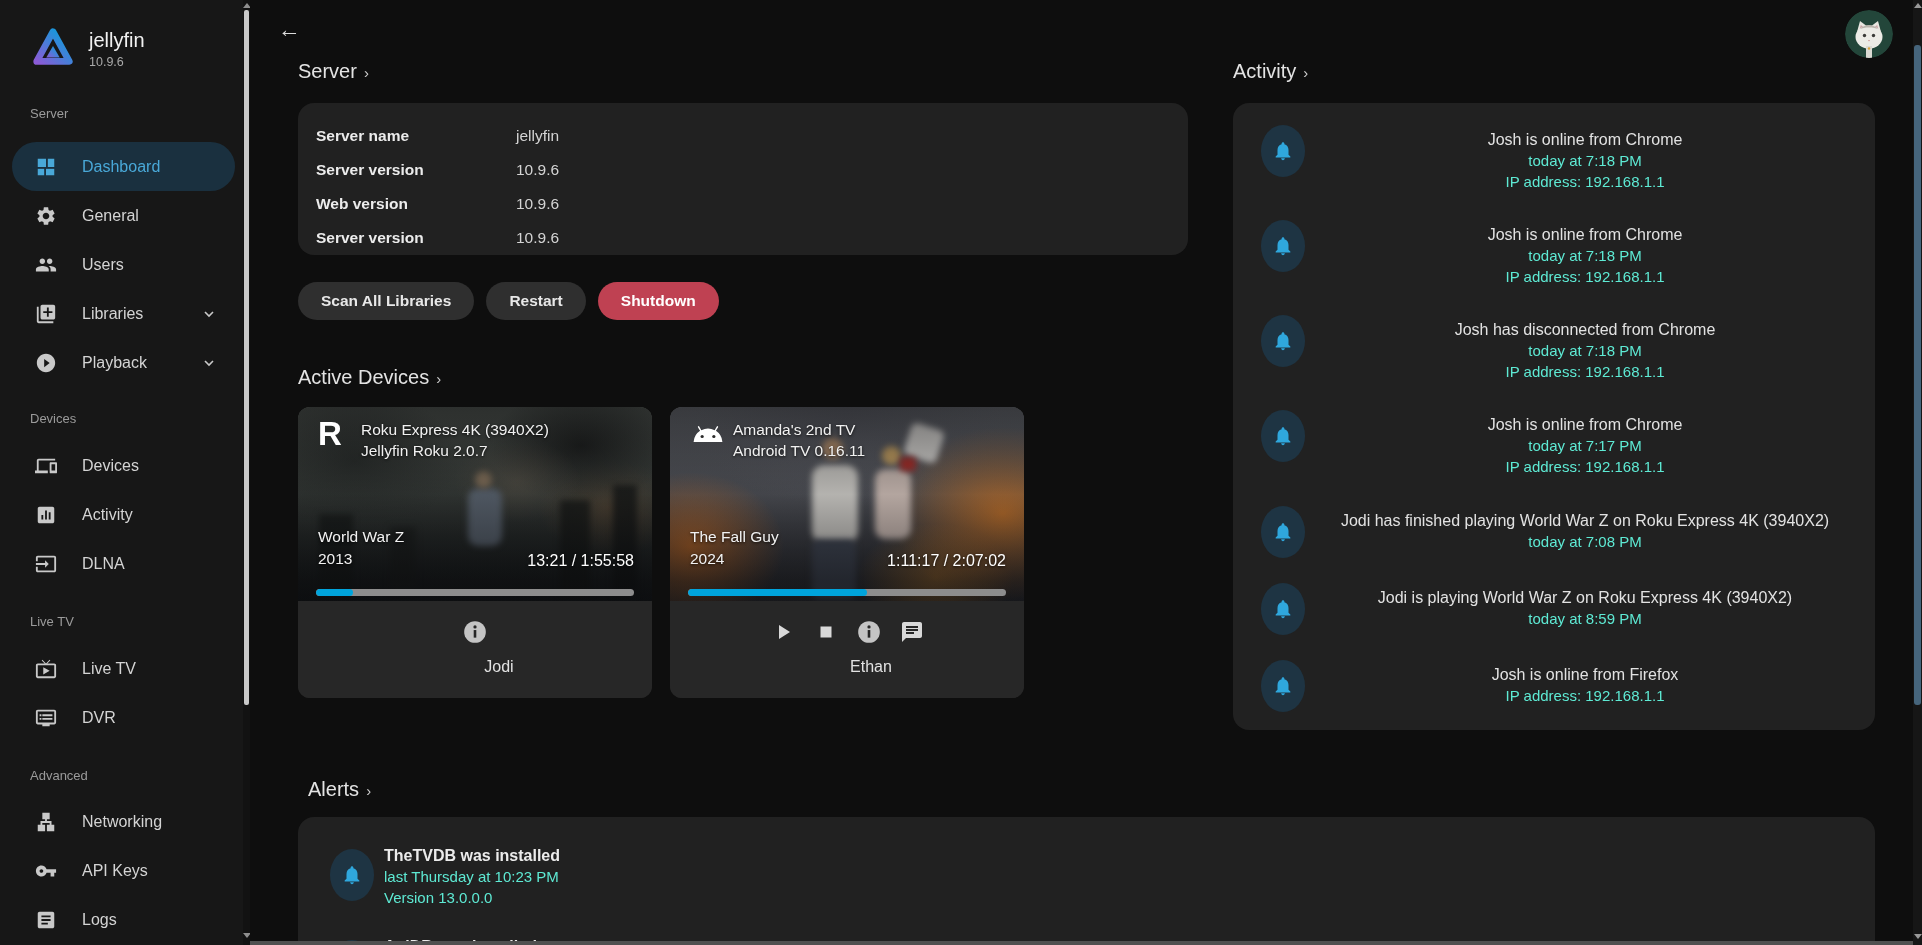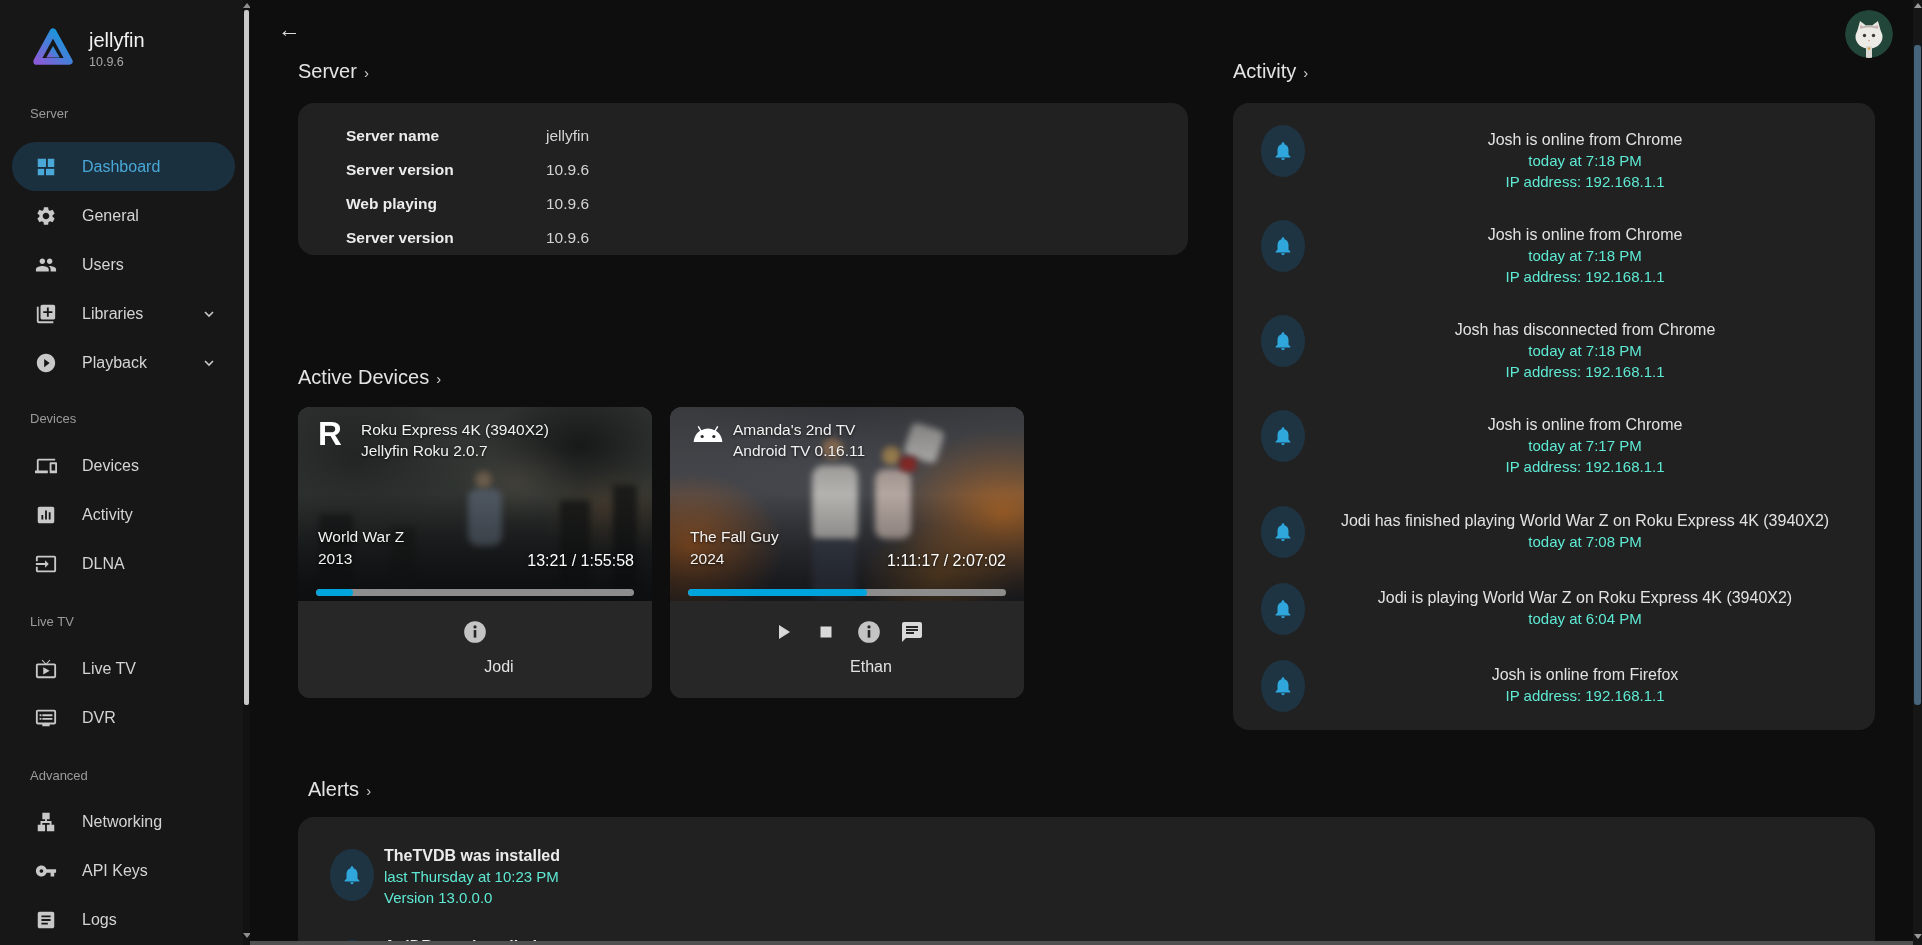--- a/index.html
+++ b/index.html
@@ -39,21 +39,21 @@
   .heading { position:absolute; font-size:20px; color:#e3e3e3; display:flex; align-items:center; gap:7px; cursor:pointer; }
   .heading .chev { font-size:15px; color:#cfcfcf; margin-top:2px; }
   .h-server   { left:48px;  top:60px; }
   .h-activity { left:983px; top:60px; }
   .h-devices  { left:48px;  top:366px; }
   .h-alerts   { left:58px;  top:778px; }
 
   .card { background:#212121; border-radius:16px; position:absolute; }
 
   
-  .server-card { left:48px; top:103px; width:890px; height:152px; padding:16px 0 0 48px; }
+  .server-card { left:48px; top:103px; width:890px; height:152px; padding:16px 0 0 18px; }
   .info-row { display:flex; height:34px; align-items:center; }
   .info-label { width:200px; font-size:15.5px; font-weight:700; color:#ececec; }
   .info-value { font-size:15.5px; color:#d4d4d4; }
 
   .btn-row { position:absolute; left:48px; top:282px; display:flex; gap:12px; }
   .pill { height:38px; border:none; border-radius:19px; padding:0 23px; background:#2f2f2f; color:#e8e8e8;
     font-family:inherit; font-size:15.5px; font-weight:700; cursor:pointer; }
   .pill.danger { background:#bf4152; color:#fff; }
 
   
@@ -290,29 +290,34 @@
     <section class="card server-card">
       <div class="info-row">
         <span class="info-label">Server name</span>
         <span class="info-value">jellyfin</span>
       </div>
       <div class="info-row">
         <span class="info-label">Server version</span>
         <span class="info-value">10.9.6</span>
       </div>
       <div class="info-row">
-        <span class="info-label">Web playing</span>
+        <span class="info-label">Web version</span>
         <span class="info-value">10.9.6</span>
       </div>
       <div class="info-row">
         <span class="info-label">Server version</span>
         <span class="info-value">10.9.6</span>
       </div>
     </section>
 
+    <div class="btn-row">
+      <button class="pill">Scan All Libraries</button>
+      <button class="pill">Restart</button>
+      <button class="pill danger">Shutdown</button>
+    </div>
 
     <div class="heading h-devices">
       <span>Active Devices</span>
       <span class="chev">›</span>
     </div>
 
     <div class="dev-row">
 
       <div class="dev-card">
         <div class="dev-media">
@@ -513,21 +518,21 @@
         </div>
       </div>
       <div class="act-entry" style="top:484px;">
         <div class="bell-wrap">
           <svg width="22" height="22" viewBox="0 0 24 24" fill="#2fa7dd">
               <path d="M12 22c1.1 0 2-.9 2-2h-4c0 1.1.89 2 2 2zm6-6v-5c0-3.07-1.64-5.64-4.5-6.32V4c0-.83-.67-1.5-1.5-1.5s-1.5.67-1.5 1.5v.68C7.63 5.36 6 7.92 6 11v5l-2 2v1h16v-1l-2-2z"></path>
             </svg>
         </div>
         <div class="act-text">
           <div class="act-title">Jodi is playing World War Z on Roku Express 4K (3940X2)</div>
-          <div class="act-sub">today at 6:04 PM</div>
+          <div class="act-sub">today at 8:59 PM</div>
         </div>
       </div>
       <div class="act-entry" style="top:561px;">
         <div class="bell-wrap">
           <svg width="22" height="22" viewBox="0 0 24 24" fill="#2fa7dd">
               <path d="M12 22c1.1 0 2-.9 2-2h-4c0 1.1.89 2 2 2zm6-6v-5c0-3.07-1.64-5.64-4.5-6.32V4c0-.83-.67-1.5-1.5-1.5s-1.5.67-1.5 1.5v.68C7.63 5.36 6 7.92 6 11v5l-2 2v1h16v-1l-2-2z"></path>
             </svg>
         </div>
         <div class="act-text">
           <div class="act-title">Josh is online from Firefox</div>

